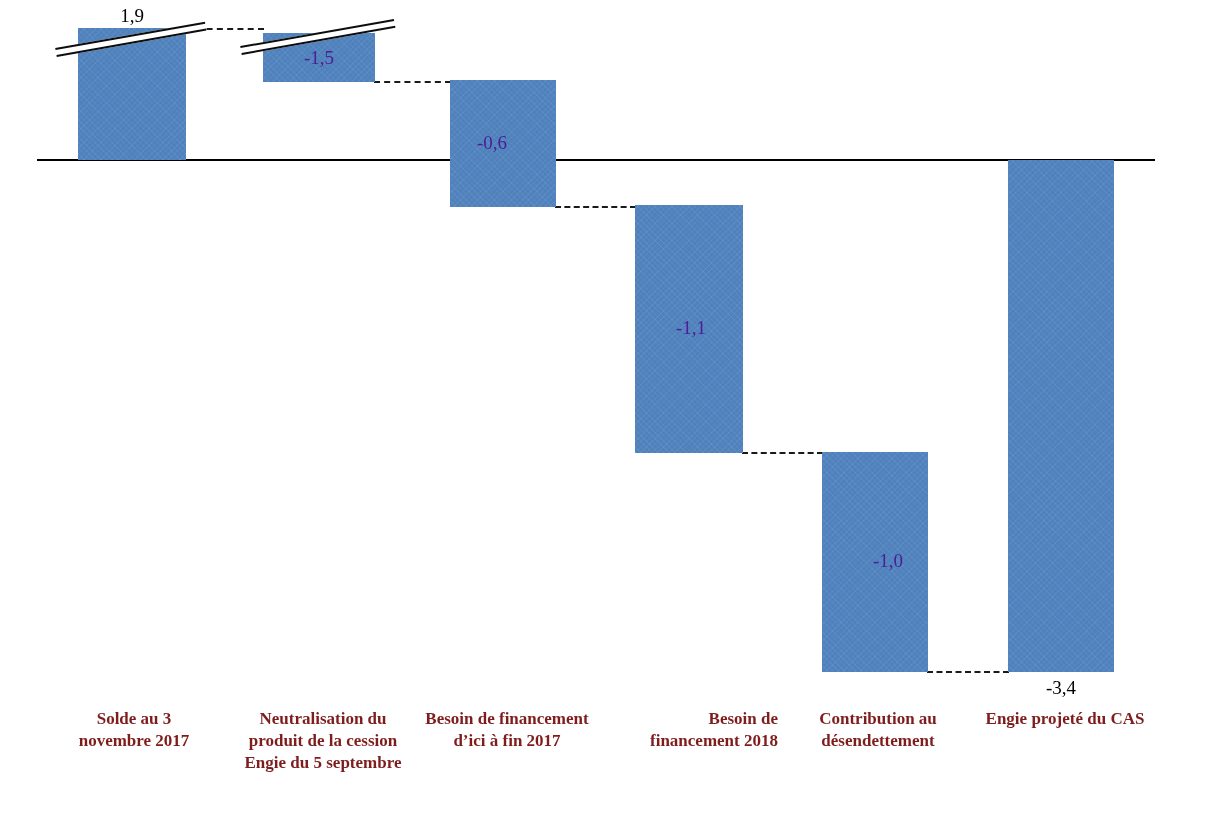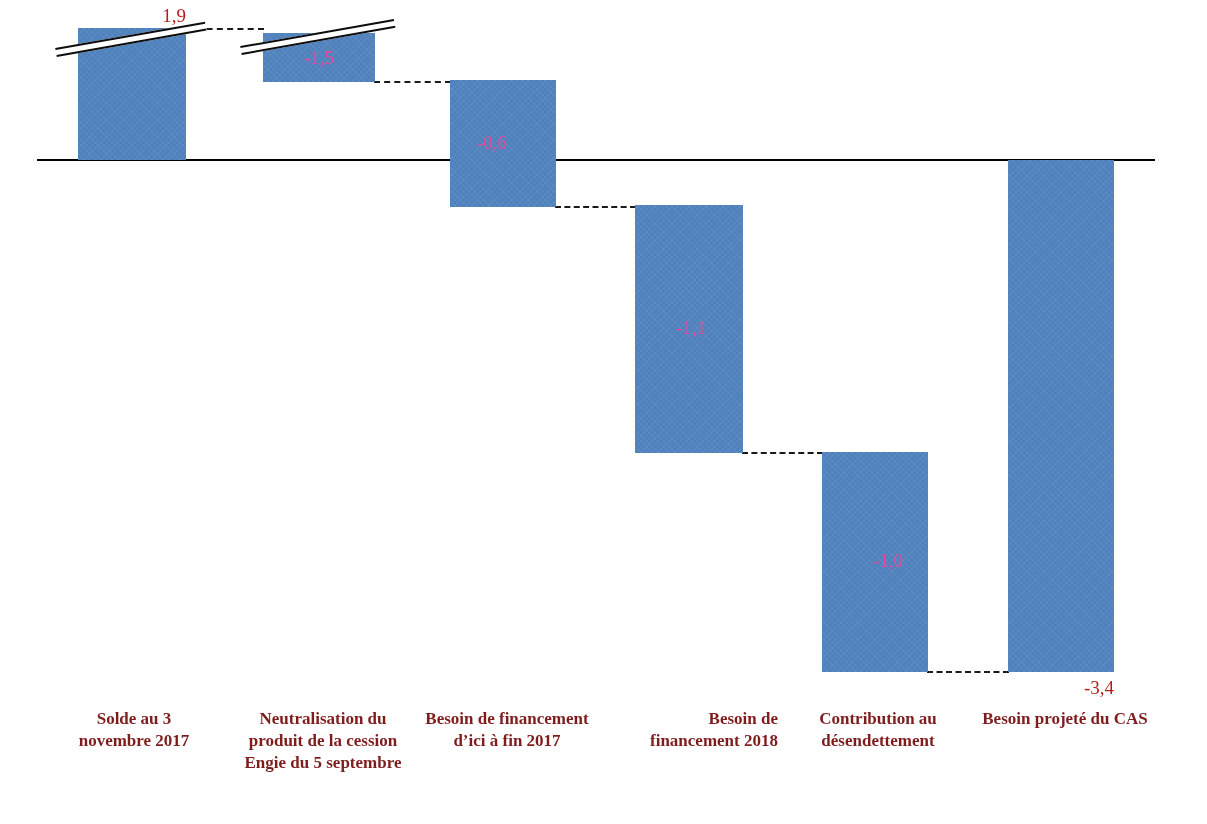--- a/index.html
+++ b/index.html
@@ -29,29 +29,28 @@
   .bar {
     position: absolute;
     background-color: #4f81bd;
     background-image:
       repeating-linear-gradient(45deg, rgba(255,255,255,0.055) 0 1px, transparent 1px 4px),
       repeating-linear-gradient(-45deg, rgba(255,255,255,0.055) 0 1px, transparent 1px 4px);
     box-sizing: border-box;
   }
   .bar-value {
     position: absolute;
-    color: #ec4899;
+    color: #4c1d95;
     font-size: 19px;
     text-align: center;
     white-space: nowrap;
     line-height: 1;
   }
   .bar-value.outside {
-    color: #b91c1c;
-    text-align: right;
+    color: #000000;
   }
   .zero-axis {
     position: absolute;
     background: #000000;
     height: 2px;
   }
   .connector {
     position: absolute;
     height: 0;
     border-top: 2px dashed #1a1a1a;
@@ -115,17 +114,17 @@
 novembre 2017</div>
         <div class="cat-label" style="left: 228px; top: 708px; width: 190px;">Neutralisation du
 produit de la cession
 Engie du 5 septembre</div>
         <div class="cat-label" style="left: 412px; top: 708px; width: 190px;">Besoin de financement
 d’ici à fin 2017</div>
         <div class="cat-label" style="left: 604px; top: 708px; width: 174px; text-align: right;">Besoin de
 financement 2018</div>
         <div class="cat-label" style="left: 792px; top: 708px; width: 172px;">Contribution au
 désendettement</div>
-        <div class="cat-label" style="left: 972px; top: 708px; width: 186px;">Besoin projeté du CAS</div>
+        <div class="cat-label" style="left: 972px; top: 708px; width: 186px;">Engie projeté du CAS</div>
       </div>
 
   </div>
 </div>
 
 </body></html>

